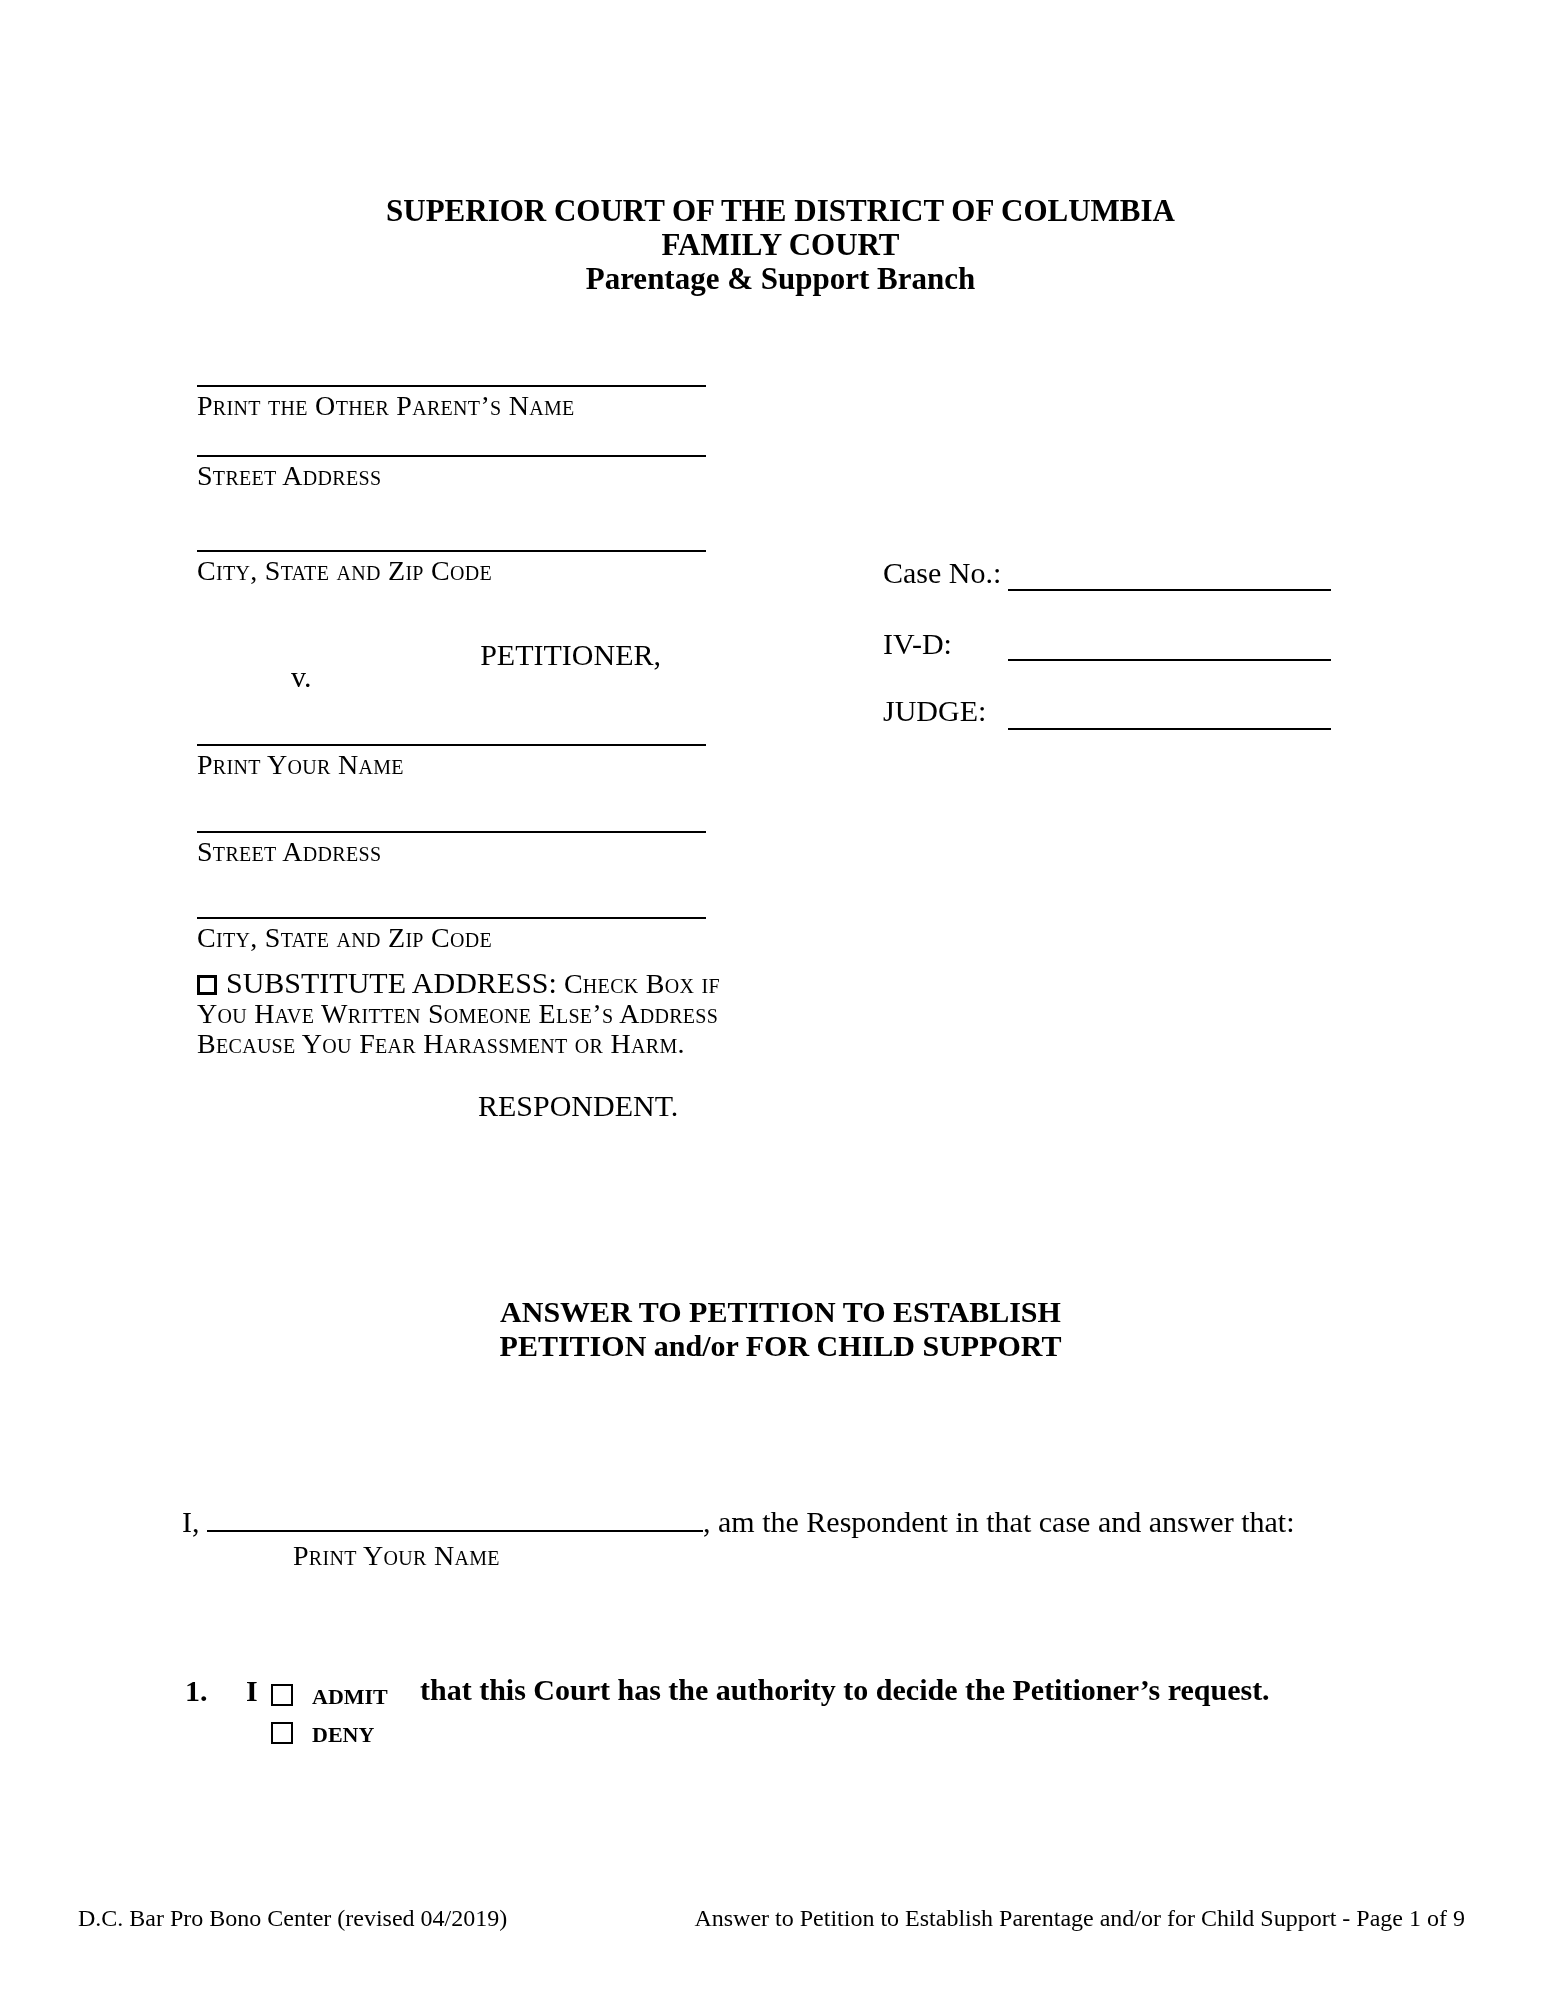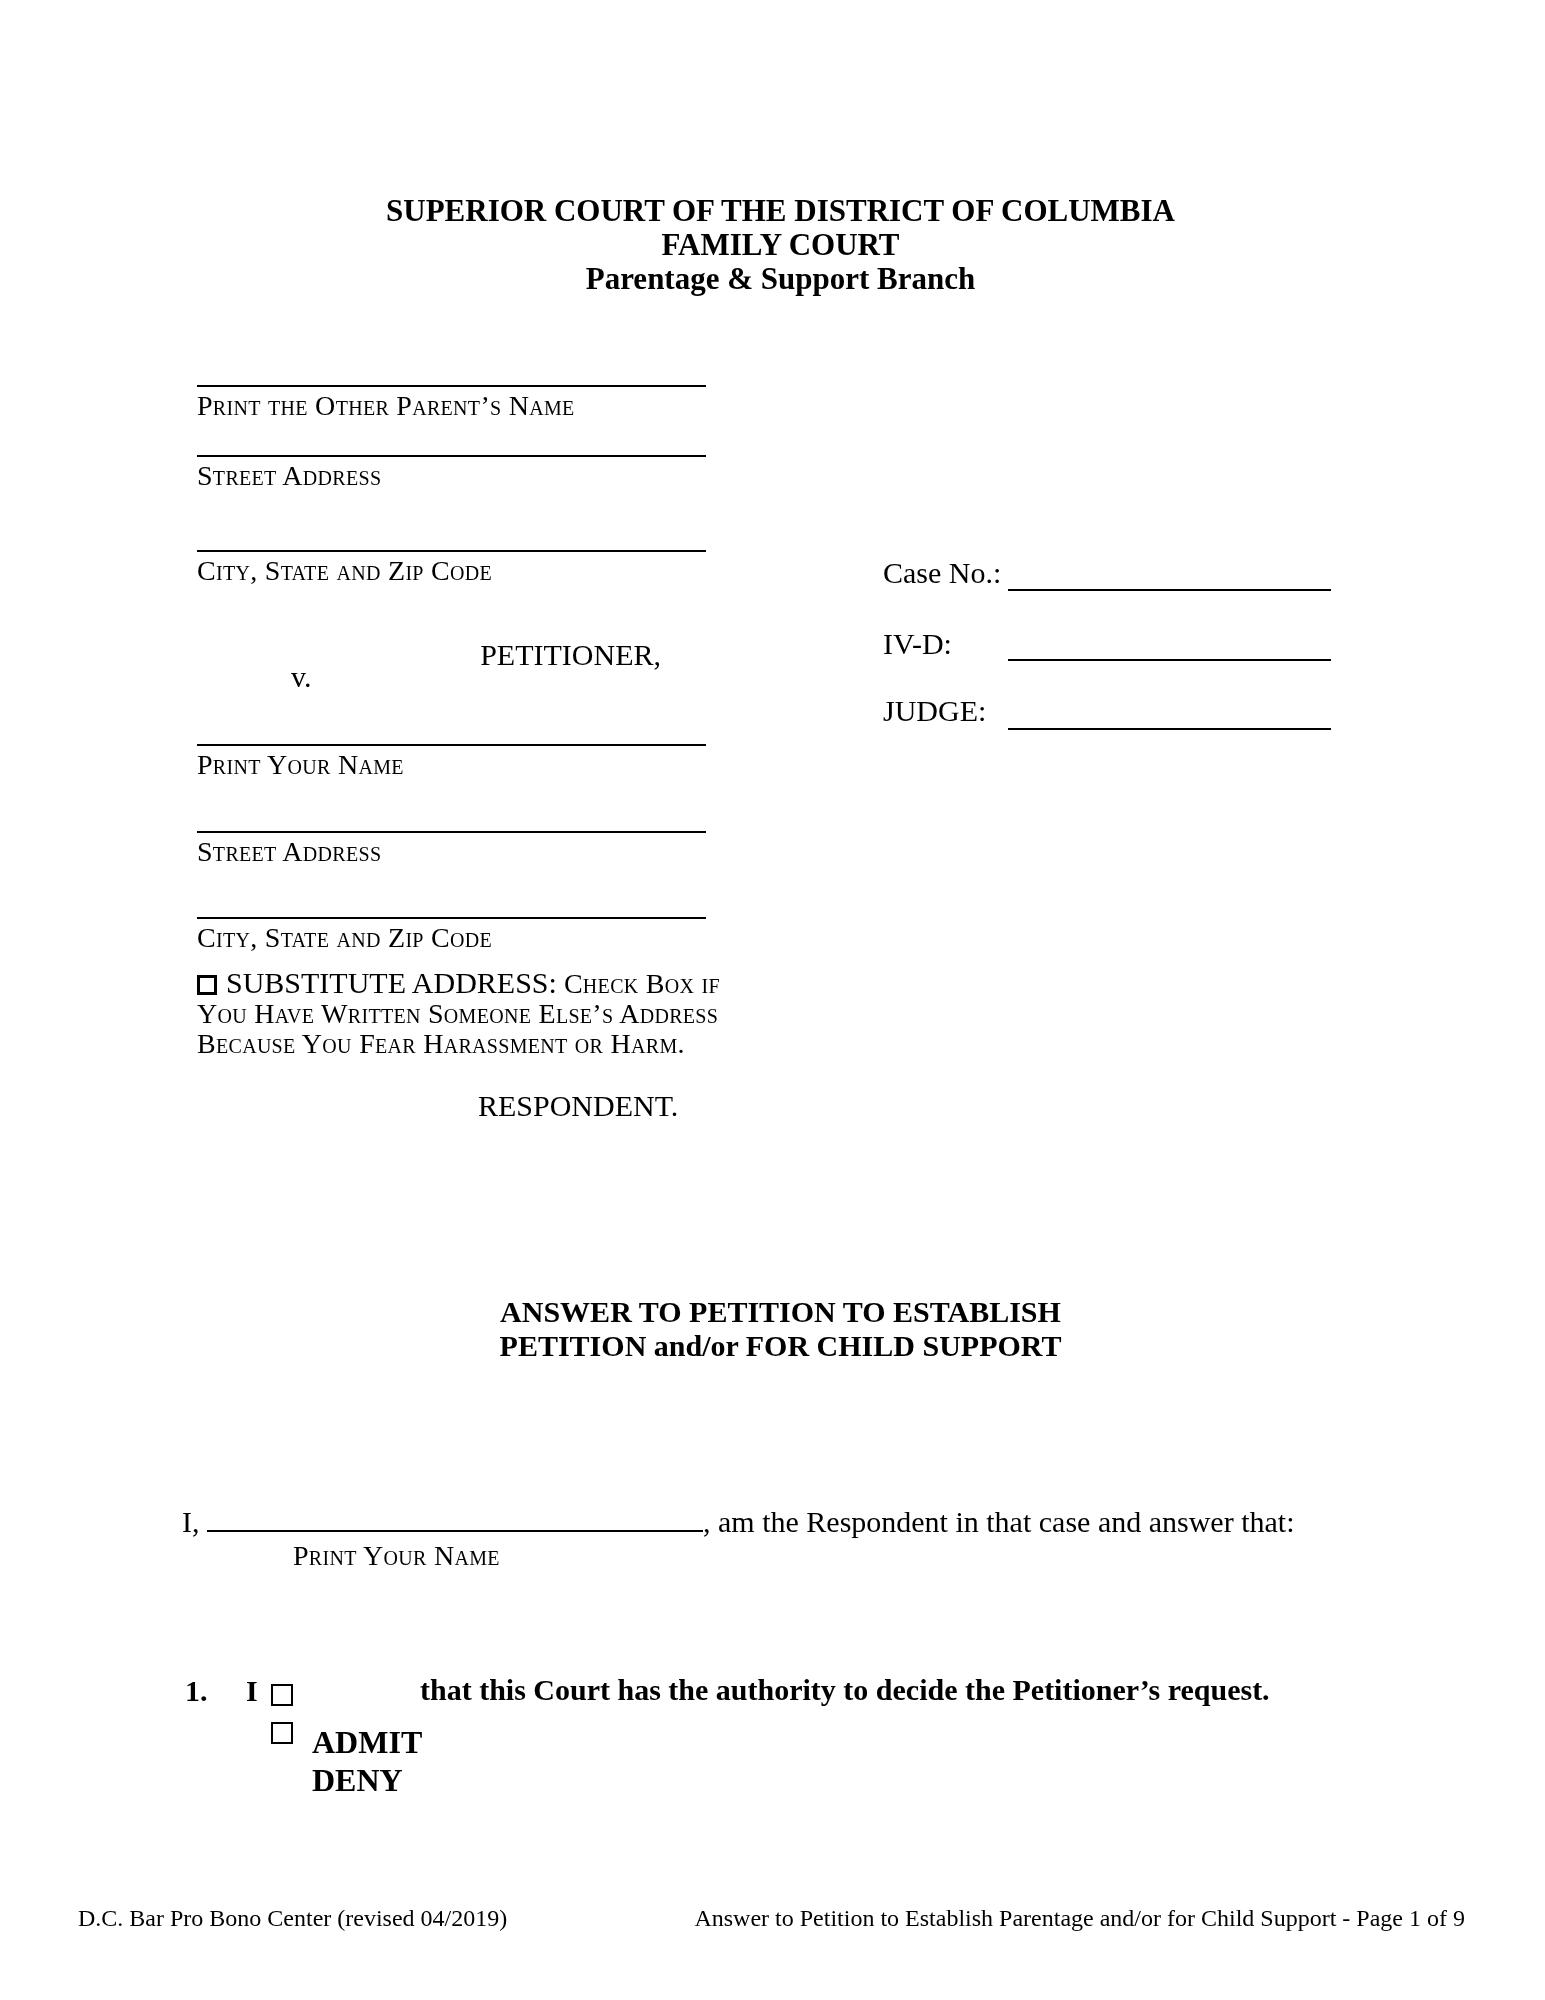--- a/index.html
+++ b/index.html
@@ -23,21 +23,21 @@
   .cbx{
     display:inline-block;width:20px;height:20px;
     border:3px solid #000;box-sizing:border-box;
     vertical-align:-2px;margin-right:9px;background:#fff;
   }
   .cbx2{
     position:absolute;width:22px;height:22px;
     border:2px solid #000;box-sizing:border-box;background:#fff;
   }
   .bold{font-weight:bold;}
-  .item-lbl{font-weight:bold;font-size:32px;margin-top:40px;}
+  .item-lbl{font-weight:bold;font-size:22px;}
   .subst{width:548px;font-size:28px;line-height:29px;}
   .subst .t1{font-size:30px;}
   .footer{font-size:24px;line-height:26px;}
 </style>
 </head>
 <body>
 
 <div class="page">
 
   <div class="abs center hdr" style="top:194px;">

